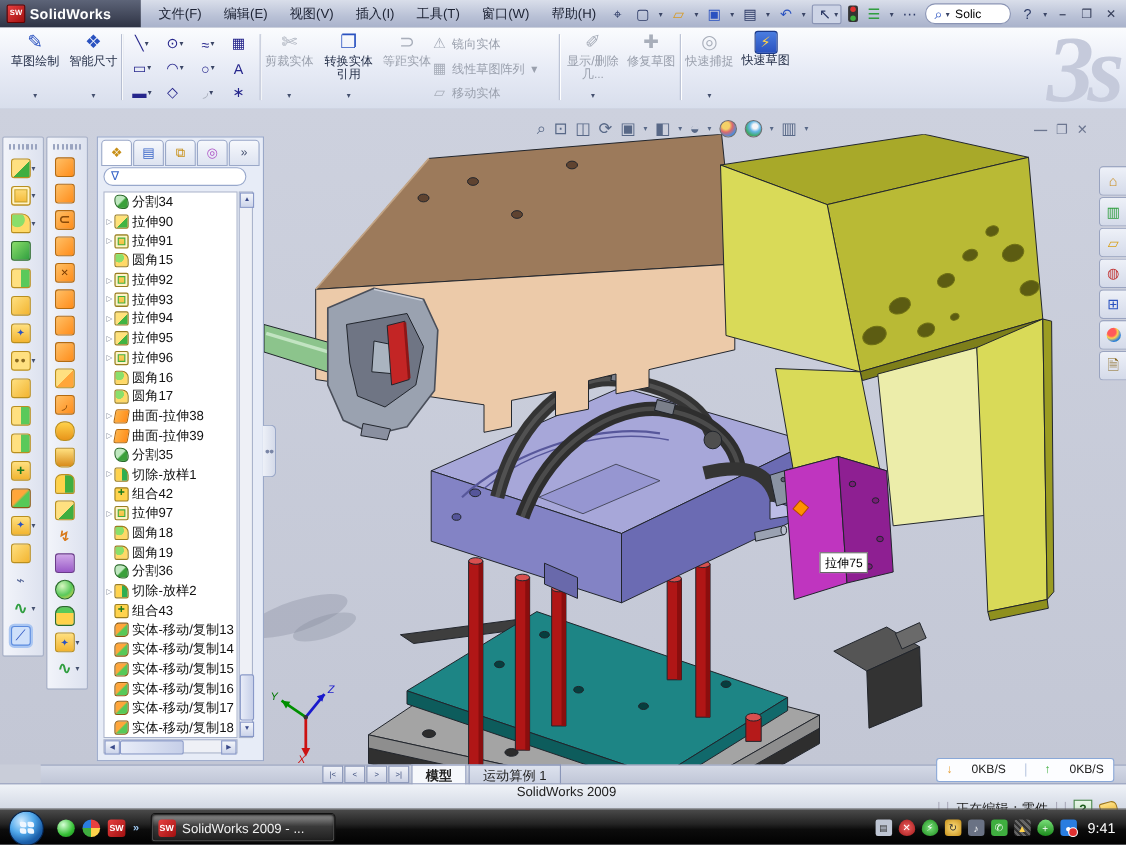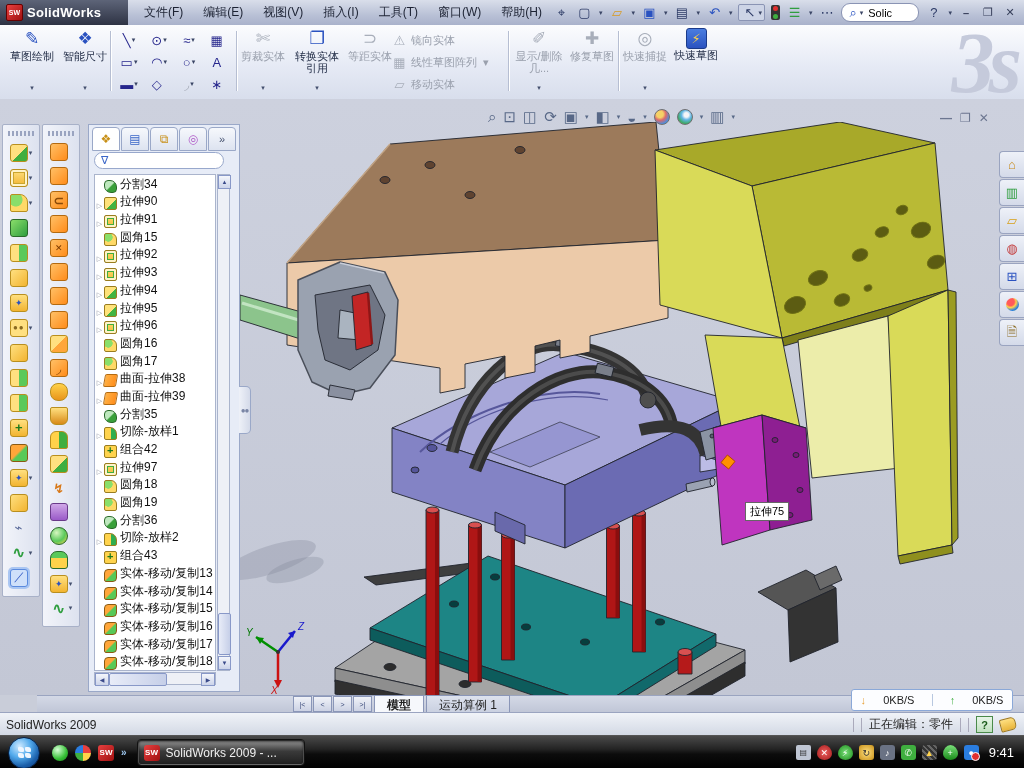--- a/index.html
+++ b/index.html
@@ -129,21 +129,21 @@
   .ptab{width:26px;height:22px;background:linear-gradient(#f6f8fc,#dde3f0);border:1px solid #9aa8c8;
     border-radius:4px 4px 0 0;display:flex;align-items:center;justify-content:center;font-size:12px;}
   .ptab.pactive{background:#fff;}
   .pt1{color:#c89018}.pt2{color:#3a66c8}.pt3{color:#c89018}.pt4{color:#b05ac8}.pt5{color:#44506e;font-size:11px;}
   #filterbox{position:absolute;left:5px;top:27px;width:130px;height:17px;background:#fff;
     border:1px solid #98a8cc;border-radius:9px;display:flex;align-items:center;padding:0 6px;gap:4px;box-sizing:border-box;}
   #filterbox .fun{color:#3a66c8;font-size:11px;}
   #filterbox input{border:none;outline:none;flex:1;font-size:11px;background:transparent;width:80px;}
   #treewrap{position:absolute;left:5px;top:49px;width:122px;height:497px;background:#fff;
     border:1px solid #aab4cc;overflow:hidden;box-sizing:border-box;}
-  .trow{height:17.7px;display:flex;align-items:flex-end;white-space:nowrap;}
+  .trow{height:17.7px;display:flex;align-items:center;white-space:nowrap;}
   .texp{width:9px;font-size:7px;color:#8a90a0;text-align:center;flex:0 0 9px;}
   .ticon{width:13px;height:13px;flex:0 0 13px;margin:0 3px 0 0;border:1px solid #9a7d1f;border-radius:2px;box-sizing:border-box;}
   .tlab{font-size:12px;color:#111;}
   .is-split{background:linear-gradient(135deg,#bfe8bf 45%,#3aa03a 55%);border-color:#2a6a2a;border-radius:4px 7px 4px 7px;}
   .is-xg{background:linear-gradient(135deg,#ffe27a 55%,#42b442 55%);}
   .is-xb{background:linear-gradient(#ffd967,#f0b93a);box-shadow:inset 0 0 0 2px #fff3c8,inset 0 0 0 3px #3fae3f;}
   .is-fillet{background:radial-gradient(circle at 30% 30%,#8adf6a 0 38%,#ffd967 42%);border-radius:2px 6px 2px 2px;}
   .is-surf{background:linear-gradient(100deg,#ffb347,#ff8c1a);transform:skewX(-10deg);border-color:#b36a10;}
   .is-loft{background:linear-gradient(90deg,#ffd34d 50%,#2fae4f 50%);border-radius:2px 7px 2px 2px;}
   .is-comb{background:#ffd34d;position:relative;}
@@ -171,21 +171,21 @@
   #modelrow{left:0;top:695px;width:1024px;height:17px;background:linear-gradient(#d4d9e6,#bfc5d6);
     border-top:1px solid #9aa4c0;display:flex;align-items:center;margin-left:37px;}
   #mnav{margin-left:256px;display:flex;gap:1px;margin-bottom:1px;}
   .mbtn{width:17px;height:14px;background:linear-gradient(#f0f2f8,#ccd2e4);border:1px solid #8a96b8;
     font-size:7px;color:#3a4a7a;display:flex;align-items:center;justify-content:center;}
   .mtab{padding:1px 12px;font-size:12px;color:#222;background:linear-gradient(#dde2ee,#c6cdde);
     border:1px solid #8a96b8;border-bottom:none;margin-left:2px;}
   .mtab.active{background:#f6f8fc;font-weight:bold;}
   
   #statusbar{left:0;top:712px;width:1024px;height:23px;background:linear-gradient(#f0f3f8,#d2d8e4);
-    border-top:1px solid #9aa4c0;display:flex;align-items:center;color:#222;}
+    border-top:1px solid #9aa4c0;display:flex;align-items:center;color:#222;flex-direction:column;}
   #statusleft{margin-left:6px;font-size:12px;}
   #statusright{margin-left:auto;display:flex;align-items:center;gap:7px;margin-right:8px;}
   .ssep{width:1px;height:14px;background:#aab;}
   .helpchip{width:15px;height:15px;background:linear-gradient(#e8f6e8,#bfe0bf);border:1px solid #4a8a4a;
     color:#1a5a1a;font-size:11px;font-weight:bold;display:flex;align-items:center;justify-content:center;}
   .tagchip{width:14px;height:11px;background:linear-gradient(#ffe080,#e8b43a);border:1px solid #a07818;
     border-radius:2px 5px 5px 2px;transform:rotate(-15deg);}
   
   #taskbar{left:0;top:735px;width:1024px;height:33px;
     background:linear-gradient(#4a4a4a,#232323 40%,#0c0c0c 55%,#000);border-top:1px solid #555;

